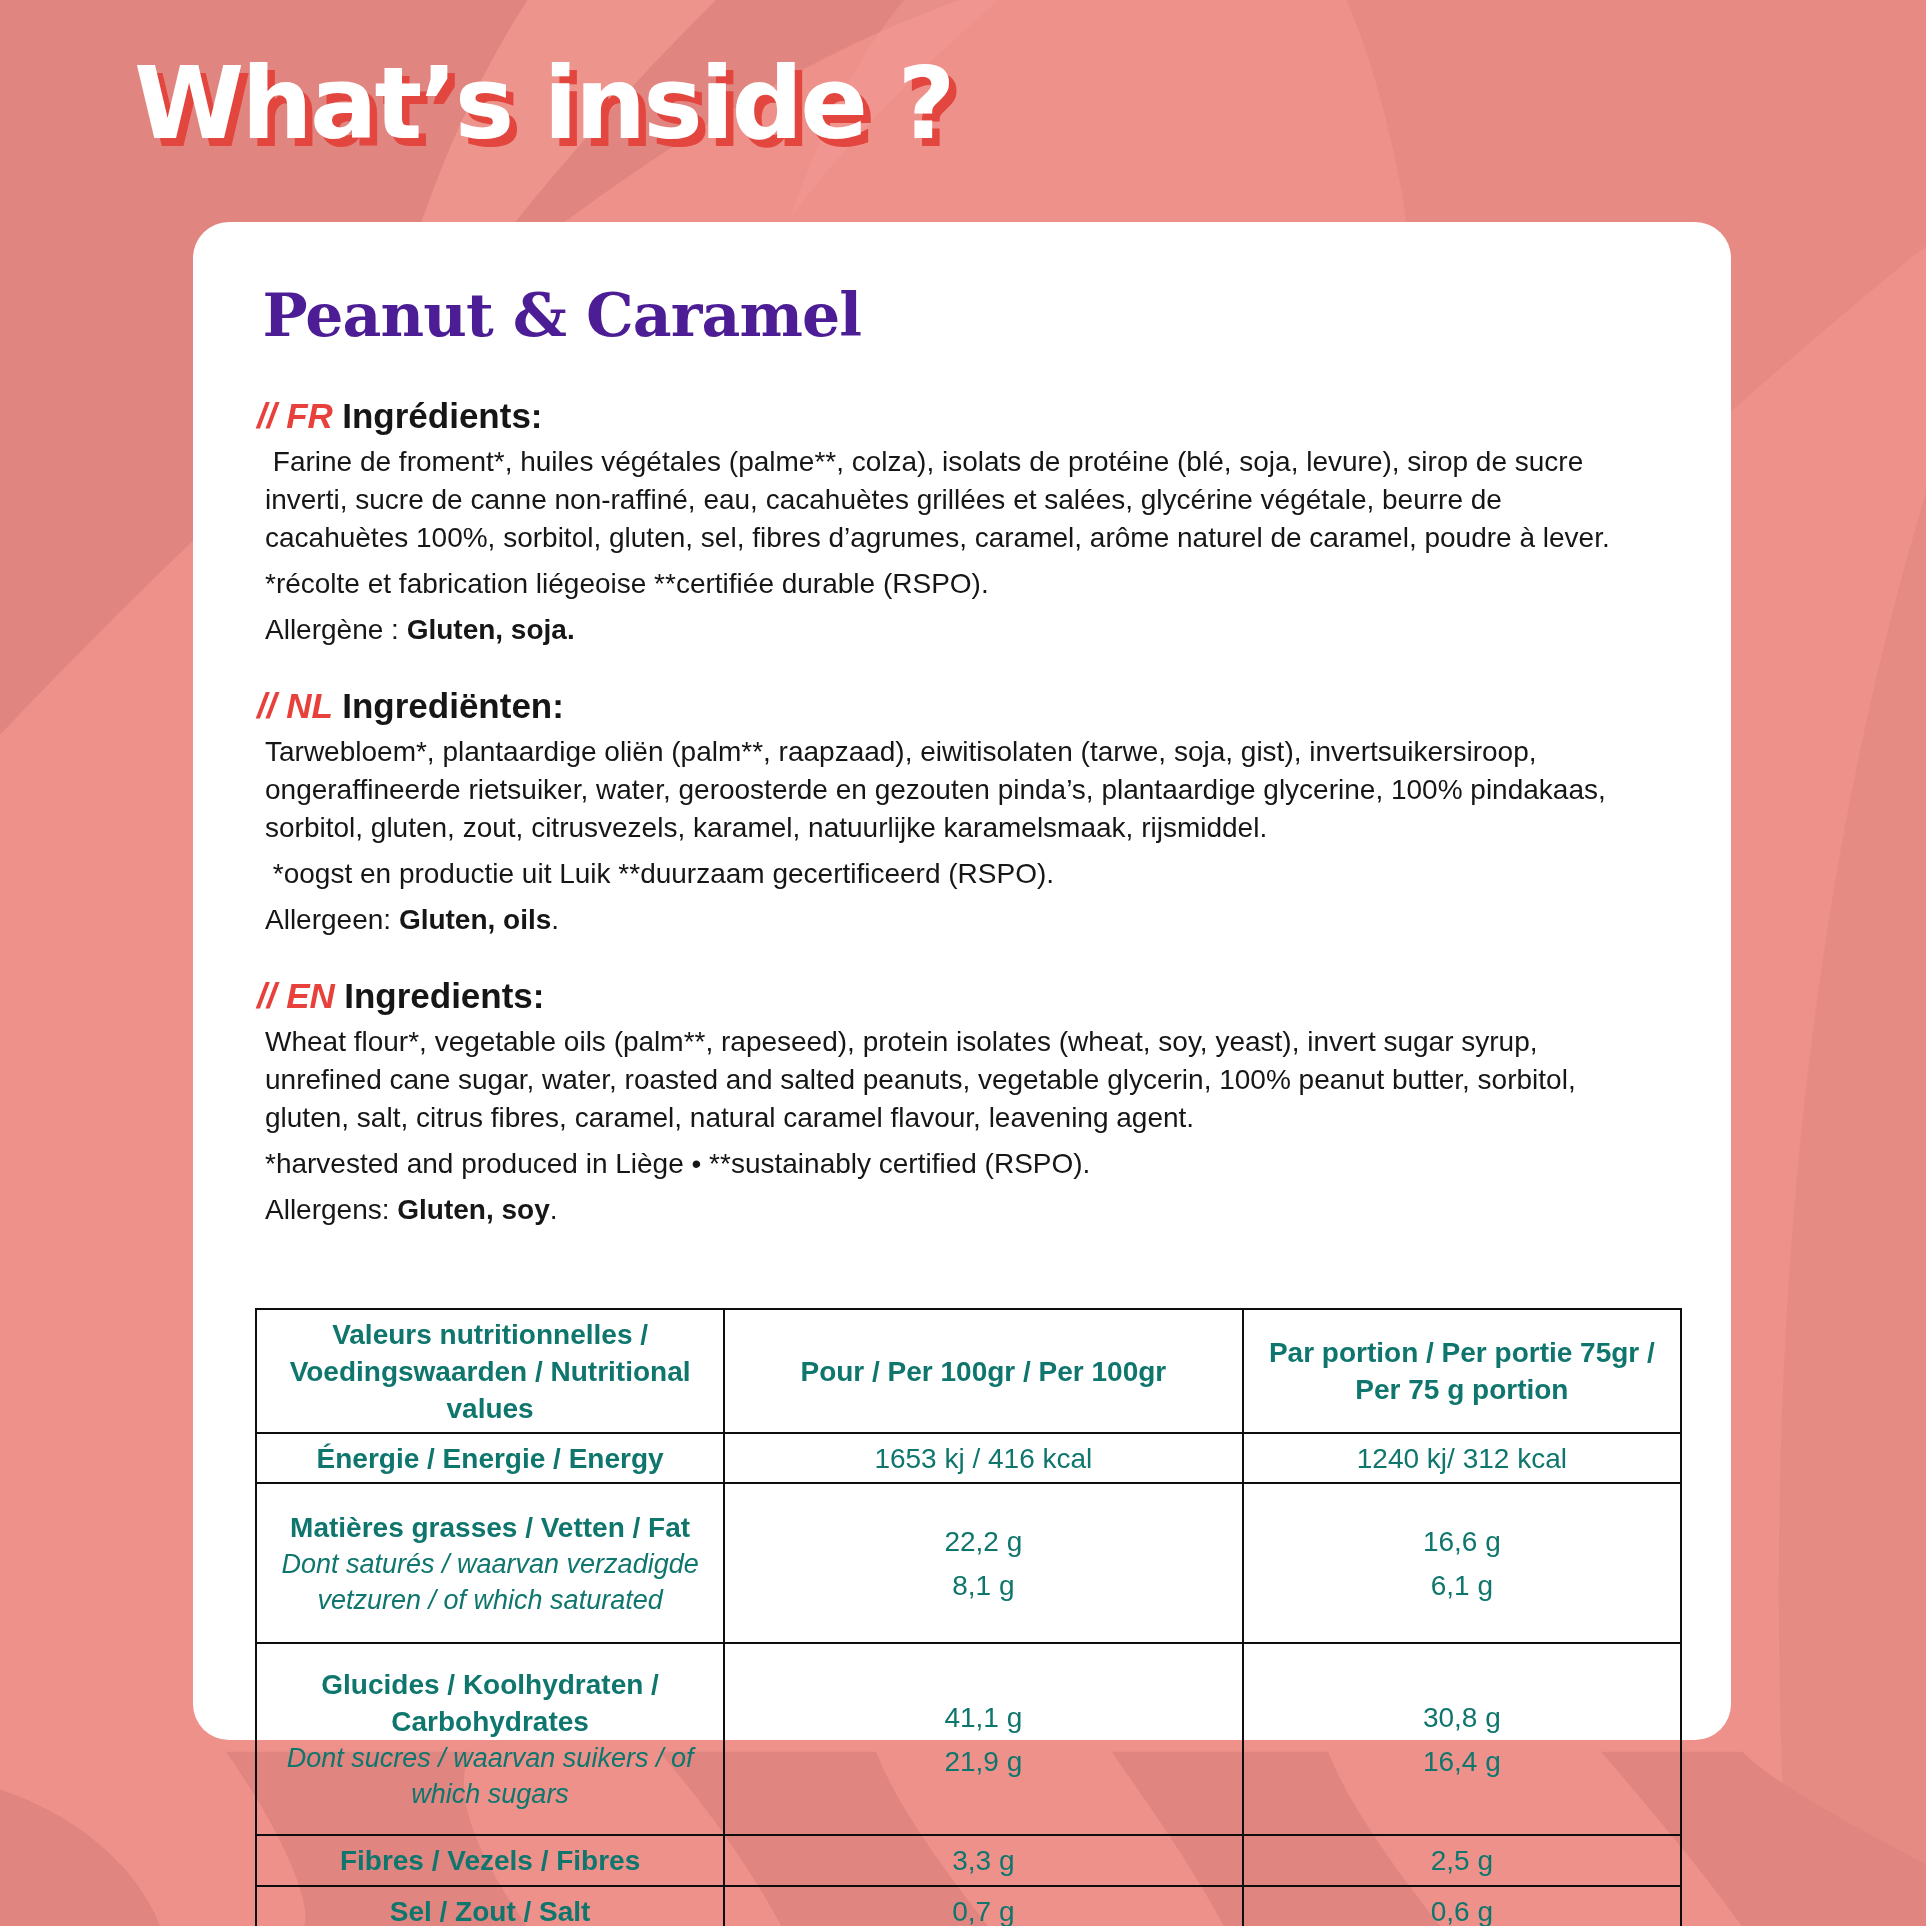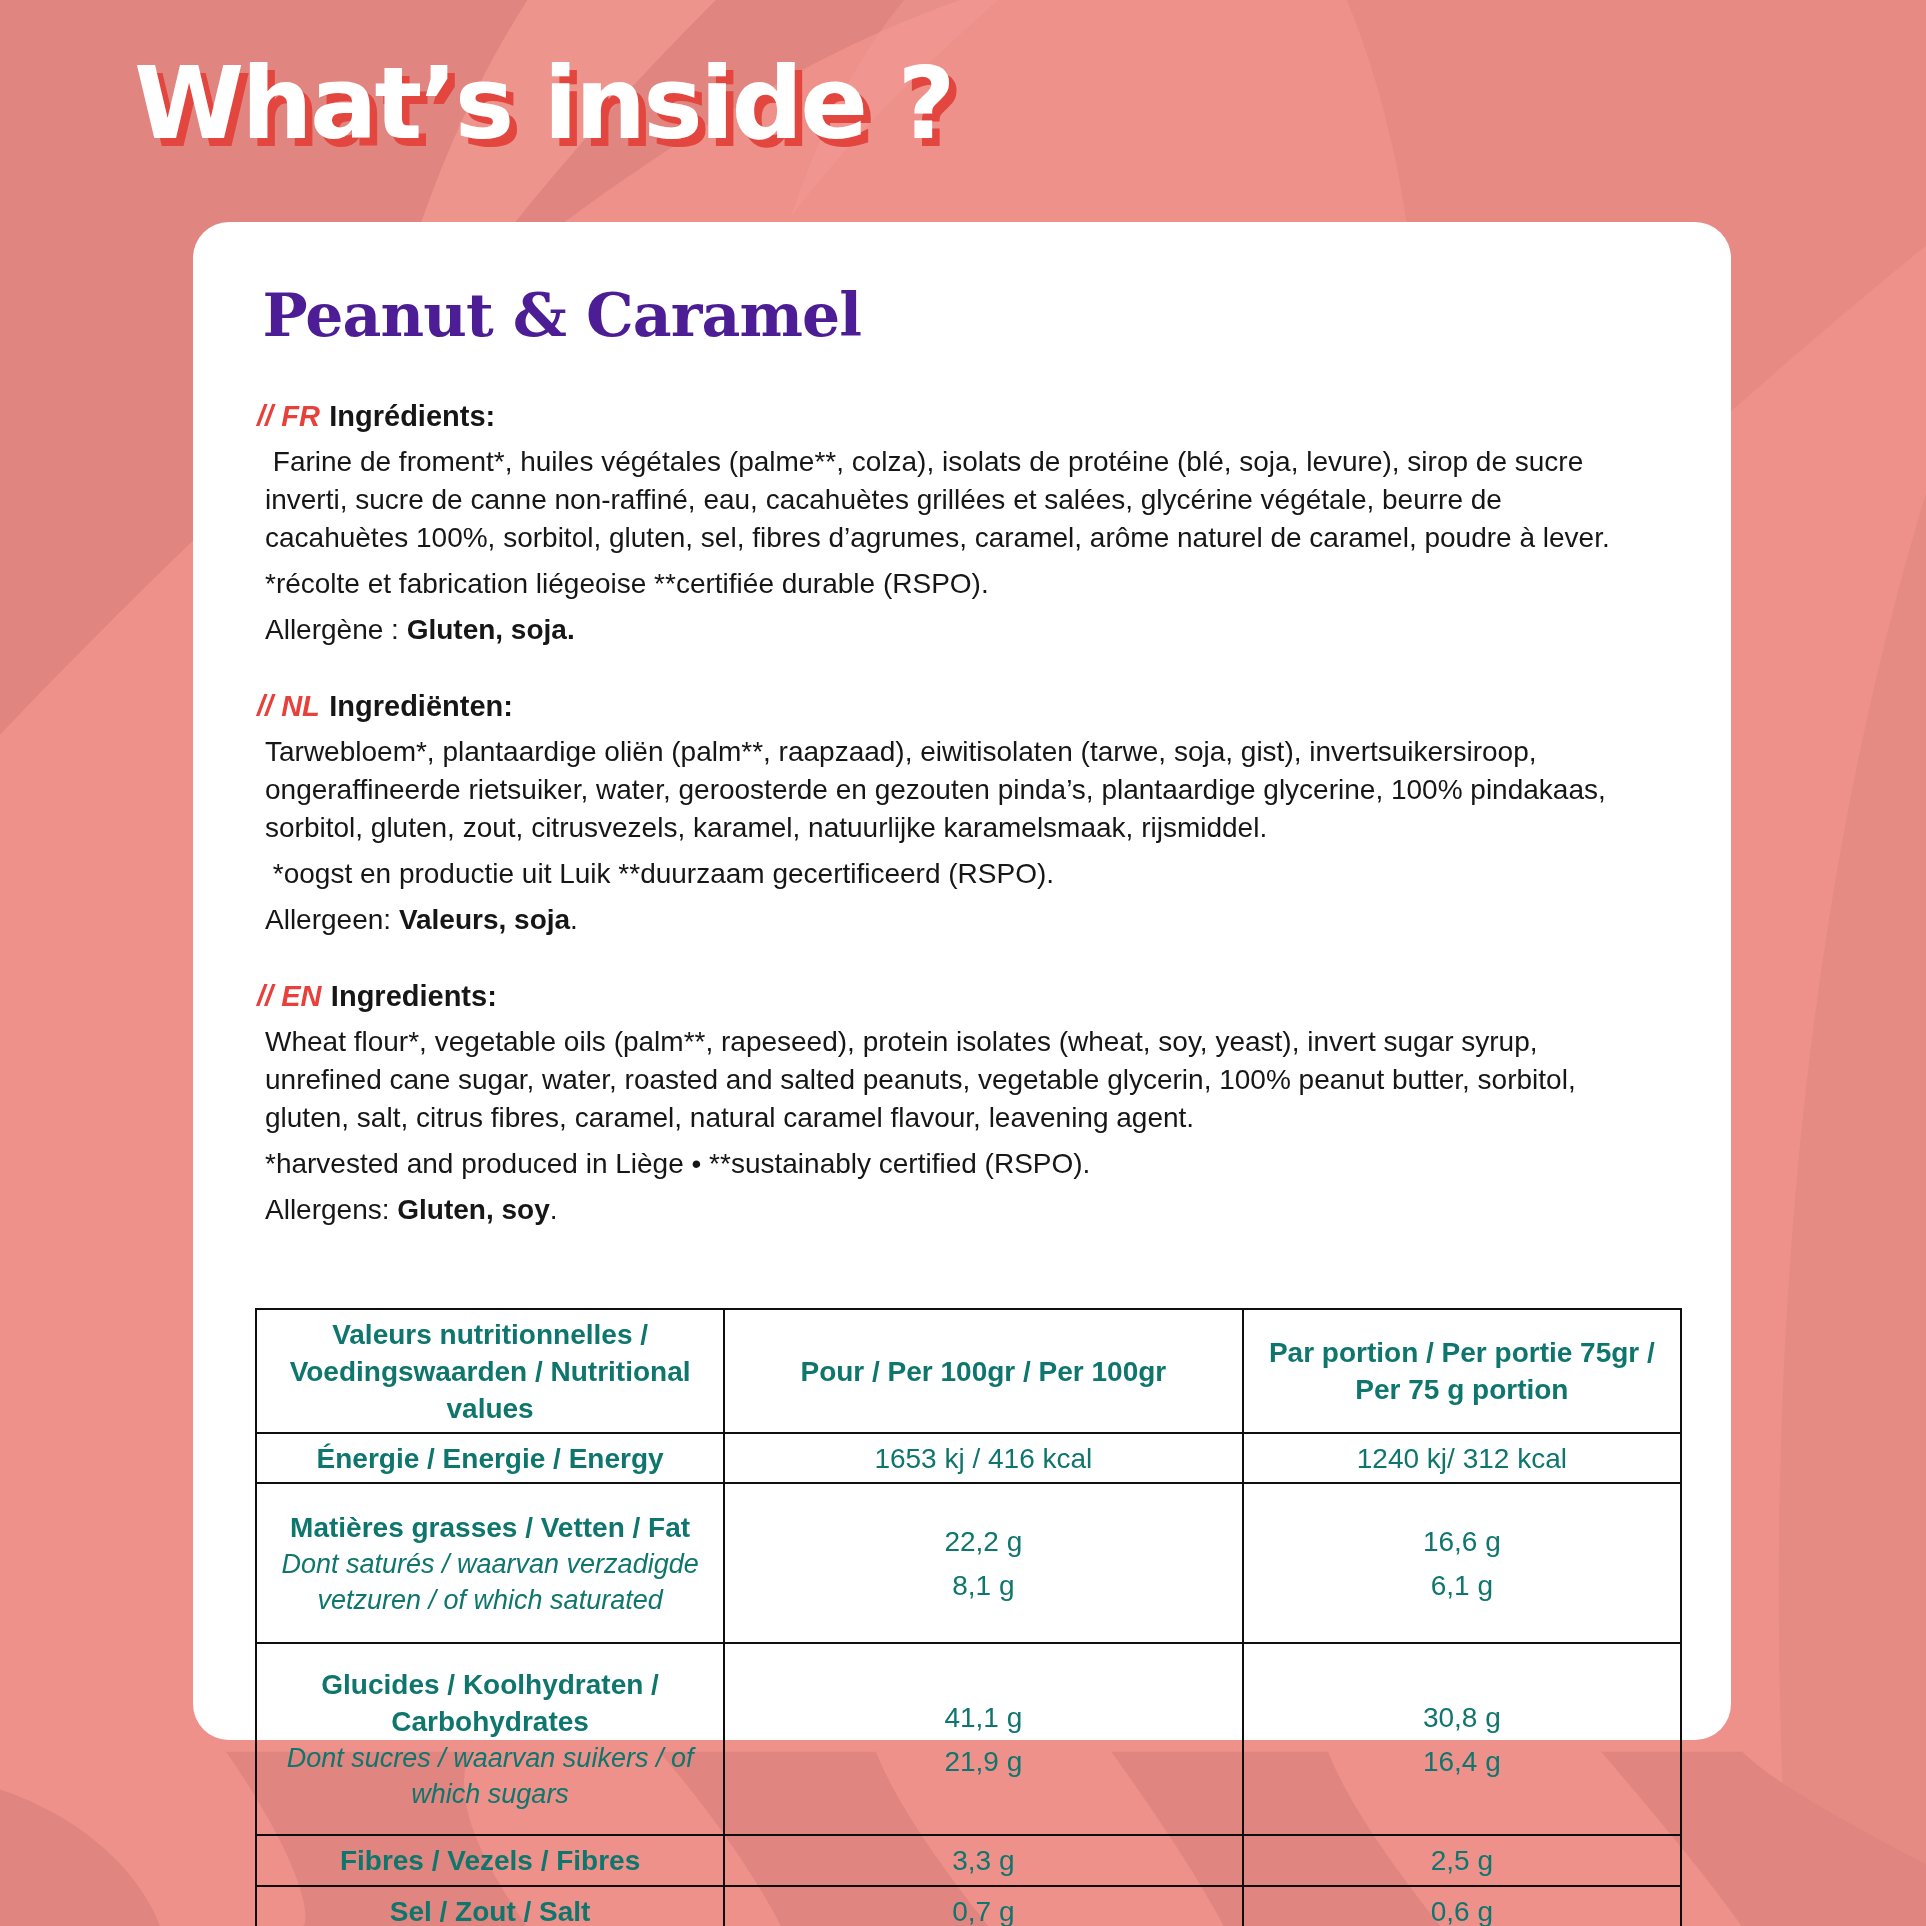--- a/index.html
+++ b/index.html
@@ -34,21 +34,21 @@
   .product-name{
     margin:0 0 47px 5.6px;
     font-family:"DejaVu Serif",serif;
     font-weight:700;
     font-size:60px;
     letter-spacing:-0.9px;
     color:#4c1d95;
   }
 
   .ing-section{margin:0 0 38px 0;color:#161616;}
-  .sec-head{margin:0 0 6.6px 0;font-size:29px;line-height:38px;}
+  .sec-head{margin:0 0 6.6px 0;font-size:35px;line-height:38px;}
   .lang-tag{color:#E8403A;font-weight:700;font-style:italic;letter-spacing:0px;}
   .sec-label{font-weight:700;letter-spacing:0px;margin-left:9.4px;}
   .ing-section p{margin:8px;font-size:28px;line-height:38px;white-space:pre-wrap;}
   .ing-section .bold{font-weight:700;}
 
   .nutrition{
     width:1427px;
     margin:79px 0 0 -1.9px;
     border-collapse:collapse;
     table-layout:fixed;
@@ -110,21 +110,21 @@
       <h3 class="sec-head"><span class="lang-tag">// FR</span><span class="sec-label">Ingrédients:</span></h3>
       <p> Farine de froment*, huiles végétales (palme**, colza), isolats de protéine (blé, soja, levure), sirop de sucre inverti, sucre de canne non-raffiné, eau, cacahuètes grillées et salées, glycérine végétale, beurre de cacahuètes 100%, sorbitol, gluten, sel, fibres d’agrumes, caramel, arôme naturel de caramel, poudre à lever.</p>
       <p>*récolte et fabrication liégeoise **certifiée durable (RSPO).</p>
       <p><span>Allergène : </span><span class="bold">Gluten, soja.</span><span></span></p>
     </section>
 
     <section class="ing-section">
       <h3 class="sec-head"><span class="lang-tag">// NL</span><span class="sec-label">Ingrediënten:</span></h3>
       <p>Tarwebloem*, plantaardige oliën (palm**, raapzaad), eiwitisolaten (tarwe, soja, gist), invertsuikersiroop, ongeraffineerde rietsuiker, water, geroosterde en gezouten pinda’s, plantaardige glycerine, 100% pindakaas, sorbitol, gluten, zout, citrusvezels, karamel, natuurlijke karamelsmaak, rijsmiddel.</p>
       <p> *oogst en productie uit Luik **duurzaam gecertificeerd (RSPO).</p>
-      <p><span>Allergeen: </span><span class="bold">Valeurs, soja</span><span>.</span></p>
+      <p><span>Allergeen: </span><span class="bold">Gluten, oils</span><span>.</span></p>
     </section>
 
     <section class="ing-section">
       <h3 class="sec-head"><span class="lang-tag">// EN</span><span class="sec-label">Ingredients:</span></h3>
       <p>Wheat flour*, vegetable oils (palm**, rapeseed), protein isolates (wheat, soy, yeast), invert sugar syrup, unrefined cane sugar, water, roasted and salted peanuts, vegetable glycerin, 100% peanut butter, sorbitol, gluten, salt, citrus fibres, caramel, natural caramel flavour, leavening agent.</p>
       <p>*harvested and produced in Liège • **sustainably certified (RSPO).</p>
       <p><span>Allergens: </span><span class="bold">Gluten, soy</span><span>.</span></p>
     </section>
 
     <table class="nutrition">

